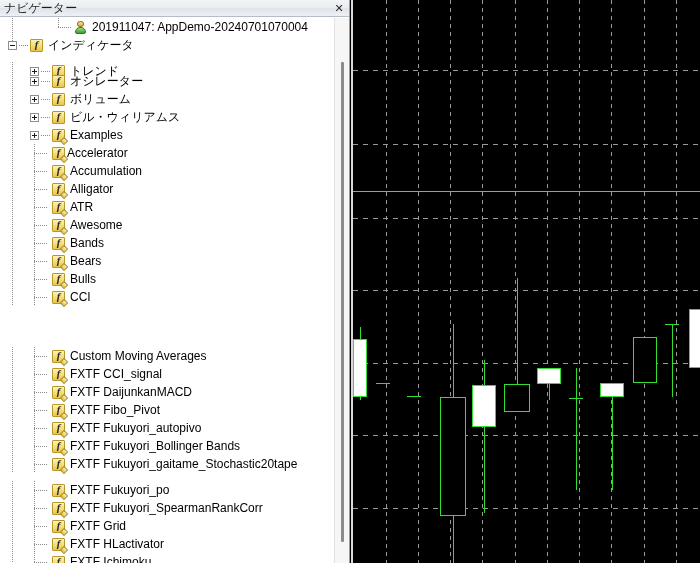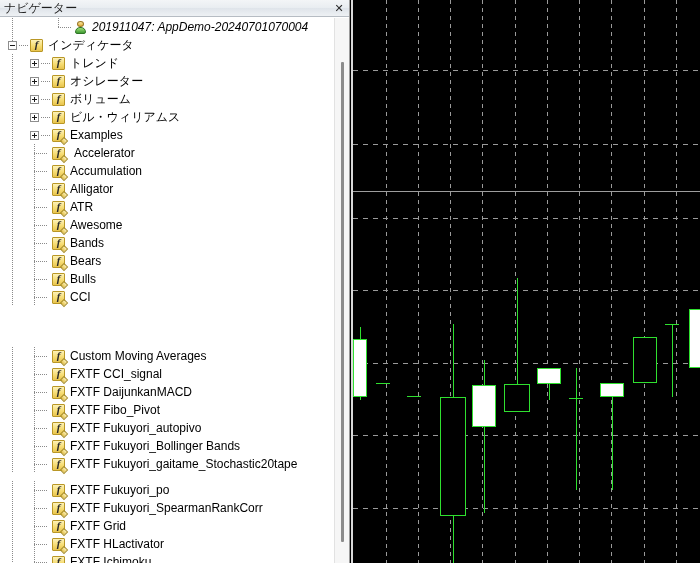--- a/index.html
+++ b/index.html
@@ -158,30 +158,30 @@
     <div class="nav-body">
       <div class="tree" id="tree">
           <div class="row" style="top: 0px;">
             <div class="vline" style="left: 12px; top: 0px; height: 18px;"></div>
             <div class="hline" style="left: 58px; width: 14px;"></div>
             <div class="vline" style="left: 58px; top: 0px; height: 10px;"></div>
             <div class="ic ic-user" style="left: 74px;">
               <div class="head"></div>
               <div class="body"></div>
             </div>
-            <span class="label" style="left: 92px; font-style: italic;">201911047: AppDemo-20240701070004</span>
+            <span class="label" style="left: 92px;">201911047: AppDemo-20240701070004</span>
           </div>
           <div class="row" style="top: 0px;">
             <div class="vline" style="left: 12px; top: 0px; height: 9px;"></div>
             <div class="expander" style="left: 8px;"></div>
             <div class="hline" style="left: 19px; width: 10px;"></div>
             <div class="ic ic-f" style="left: 30px;"></div>
             <span class="label" style="left: 48px;">インディケータ</span>
           </div>
-          <div class="row" style="top: 0px;">
+          <div class="row" style="top: 8px;">
             <div class="vline" style="left: 12px; top: 0px; height: 18px;"></div>
             <div class="expander plus" style="left: 30px;"></div>
             <div class="hline" style="left: 41px; width: 10px;"></div>
             <div class="ic ic-f" style="left: 52px;"></div>
             <span class="label" style="left: 70px;">トレンド</span>
           </div>
           <div class="row" style="top: 0px;">
             <div class="vline" style="left: 12px; top: 0px; height: 18px;"></div>
             <div class="expander plus" style="left: 30px;"></div>
             <div class="hline" style="left: 41px; width: 10px;"></div>
@@ -207,21 +207,21 @@
             <div class="expander plus" style="left: 30px;"></div>
             <div class="hline" style="left: 41px; width: 10px;"></div>
             <div class="ic ic-f ic-fd" style="left: 52px;"></div>
             <span class="label" style="left: 70px;">Examples</span>
           </div>
           <div class="row" style="top: 0px;">
             <div class="vline" style="left: 12px; top: 0px; height: 18px;"></div>
             <div class="vline" style="left: 34px; top: 0px; height: 18px;"></div>
             <div class="hline" style="left: 34px; width: 14px;"></div>
             <div class="ic ic-f ic-fd" style="left: 52px;"></div>
-            <span class="label" style="left: 74px;">Accelerator</span>
+            <span class="label" style="left: 67px;">Accelerator</span>
           </div>
           <div class="row" style="top: 0px;">
             <div class="vline" style="left: 12px; top: 0px; height: 18px;"></div>
             <div class="vline" style="left: 34px; top: 0px; height: 18px;"></div>
             <div class="hline" style="left: 34px; width: 14px;"></div>
             <div class="ic ic-f ic-fd" style="left: 52px;"></div>
             <span class="label" style="left: 70px;">Accumulation</span>
           </div>
           <div class="row" style="top: 0px;">
             <div class="vline" style="left: 12px; top: 0px; height: 18px;"></div>

